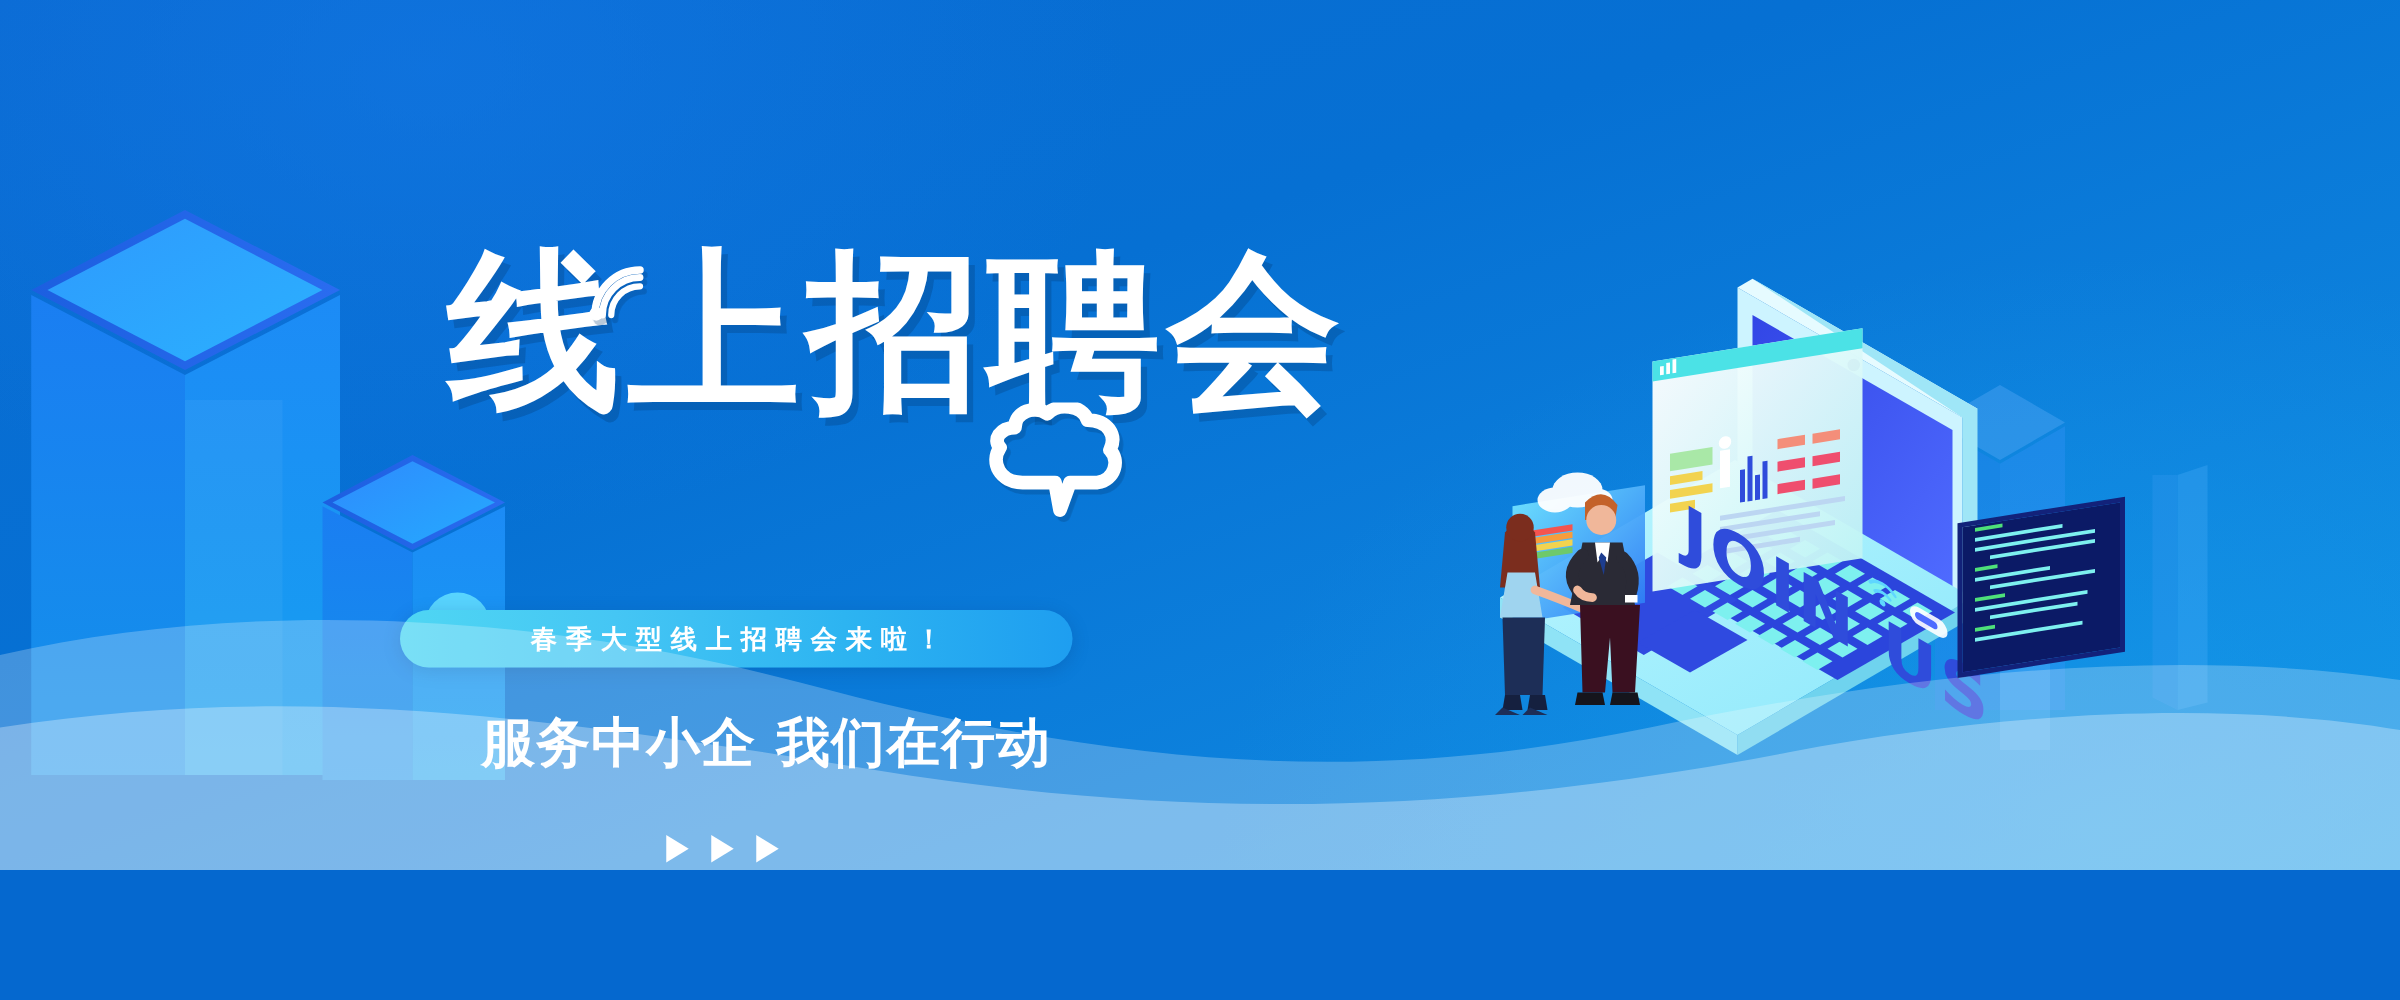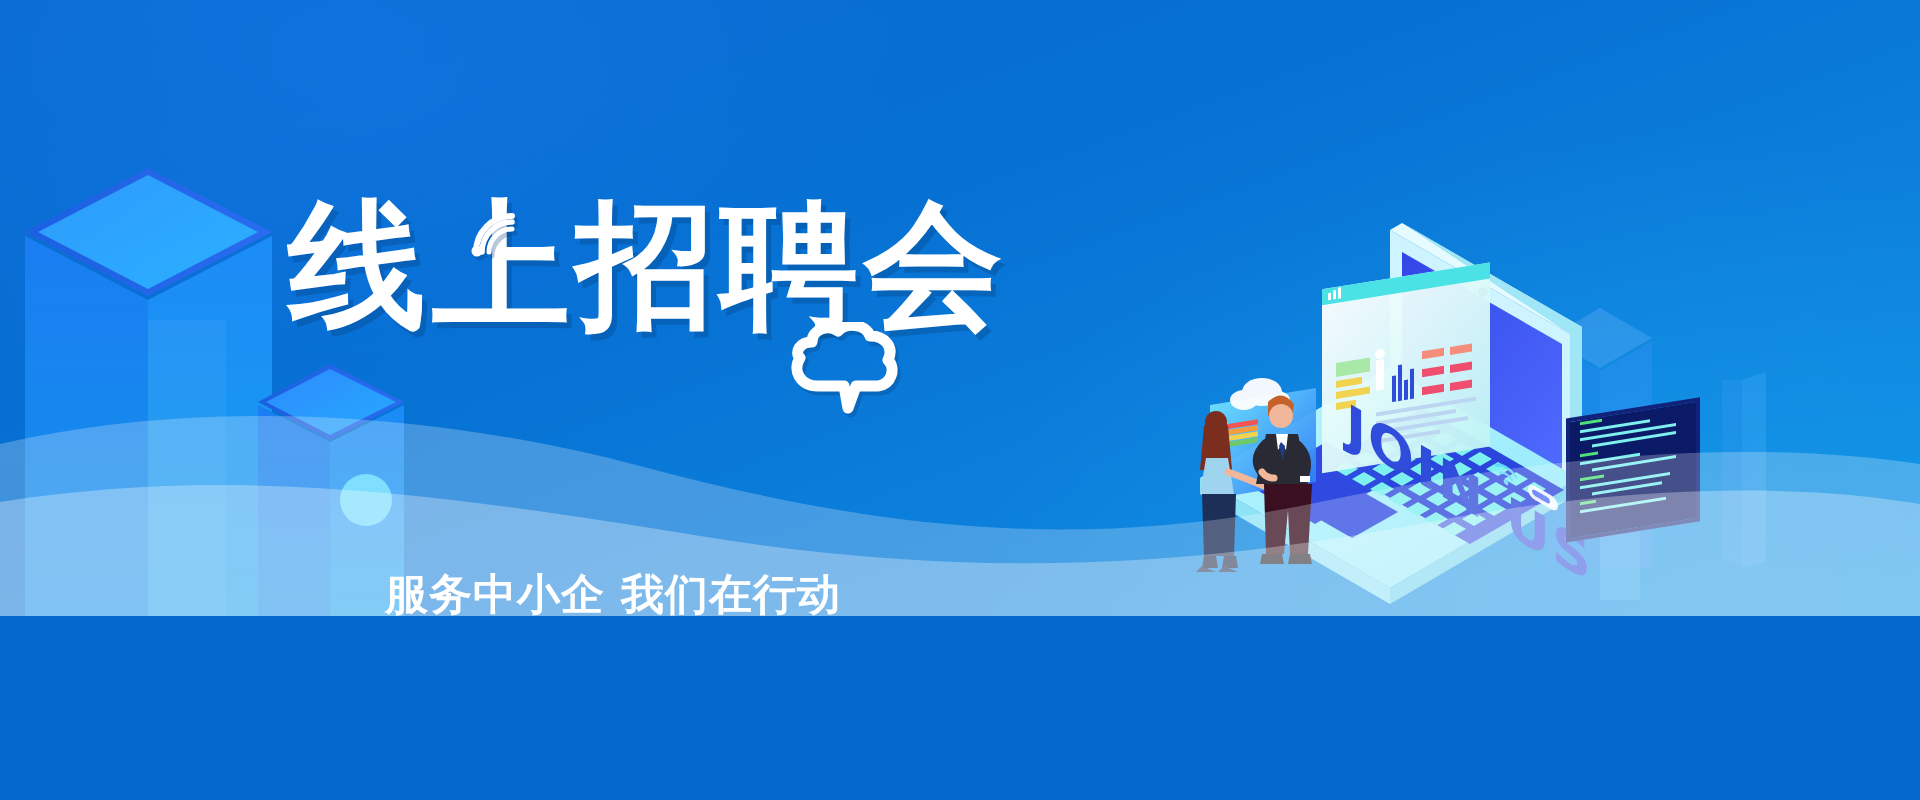--- a/index.html
+++ b/index.html
@@ -2,26 +2,27 @@
 <html><head>
 <meta charset="utf-8">
 <style>
   html,body{margin:0;padding:0;background:#0568cf;}
   body{
     font-family:"Liberation Sans","DejaVu Sans",sans-serif;
     -webkit-font-smoothing:antialiased;
   }
   .banner{
     position:relative;
-    width:1920px;height:616px;
+    width:1920px;height:696px;
     overflow:hidden;
     background:
       radial-gradient(ellipse 900px 600px at 18% 8%, rgba(20,120,230,.55) 0%, rgba(20,120,230,0) 62%),
       radial-gradient(ellipse 1100px 700px at 88% 95%, rgba(24,158,235,.55) 0%, rgba(24,158,235,0) 65%),
       linear-gradient(160deg,#0a6ad2 0%,#0670d3 38%,#0d82dd 72%,#1093e6 100%);
+    text-align: right;
   }
 
   
   .waves{position:absolute;left:0;bottom:0;width:1920px;height:300px;}
 
   
   .headline{
     position:absolute;
     left:288px;top:186px;
     width:790px;height:160px;
@@ -154,20 +155,23 @@
     </g>
     <circle cx="11" cy="45" r="5.5" fill="#ffffff"></circle>
   </svg>
 
   <svg class="cloud-mark" viewBox="0 0 122 92">
     <path d="M30 20 C30 7 46 2 56 9 C64 0 84 2 88 14 C104 14 112 26 106 38
              C114 46 110 62 96 64 L74 64 L66 86 L62 64 L36 64
              C18 64 10 48 18 36 C12 30 18 20 30 20 Z" fill="none" stroke="#ffffff" stroke-width="11" stroke-linejoin="round"></path>
   </svg>
 
+  <div class="pill">
+    <span>春季大型线上招聘会来啦！</span>
+  </div>
 
   <div class="tagline">服务中小企 我们在行动</div>
 
   <div class="arrows" style="left:533px;top:668px;">
     <div class="arrow"></div>
     <div class="arrow"></div>
     <div class="arrow"></div>
   </div>
 
   <svg class="illus" viewBox="0 0 560 440">

